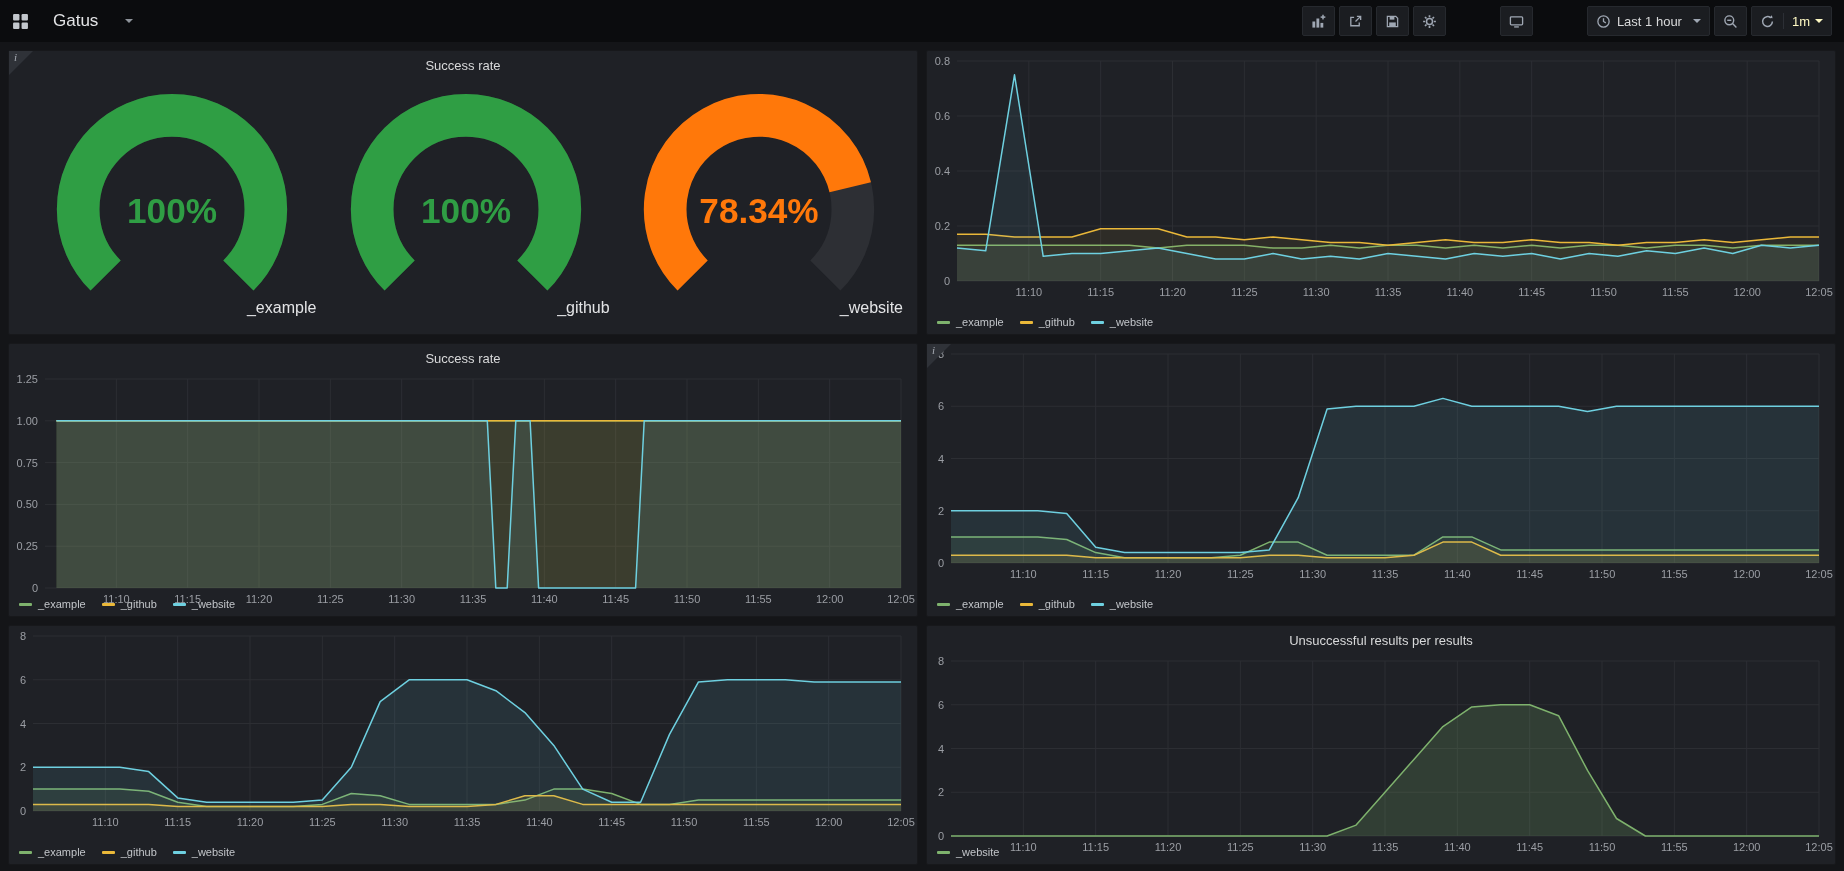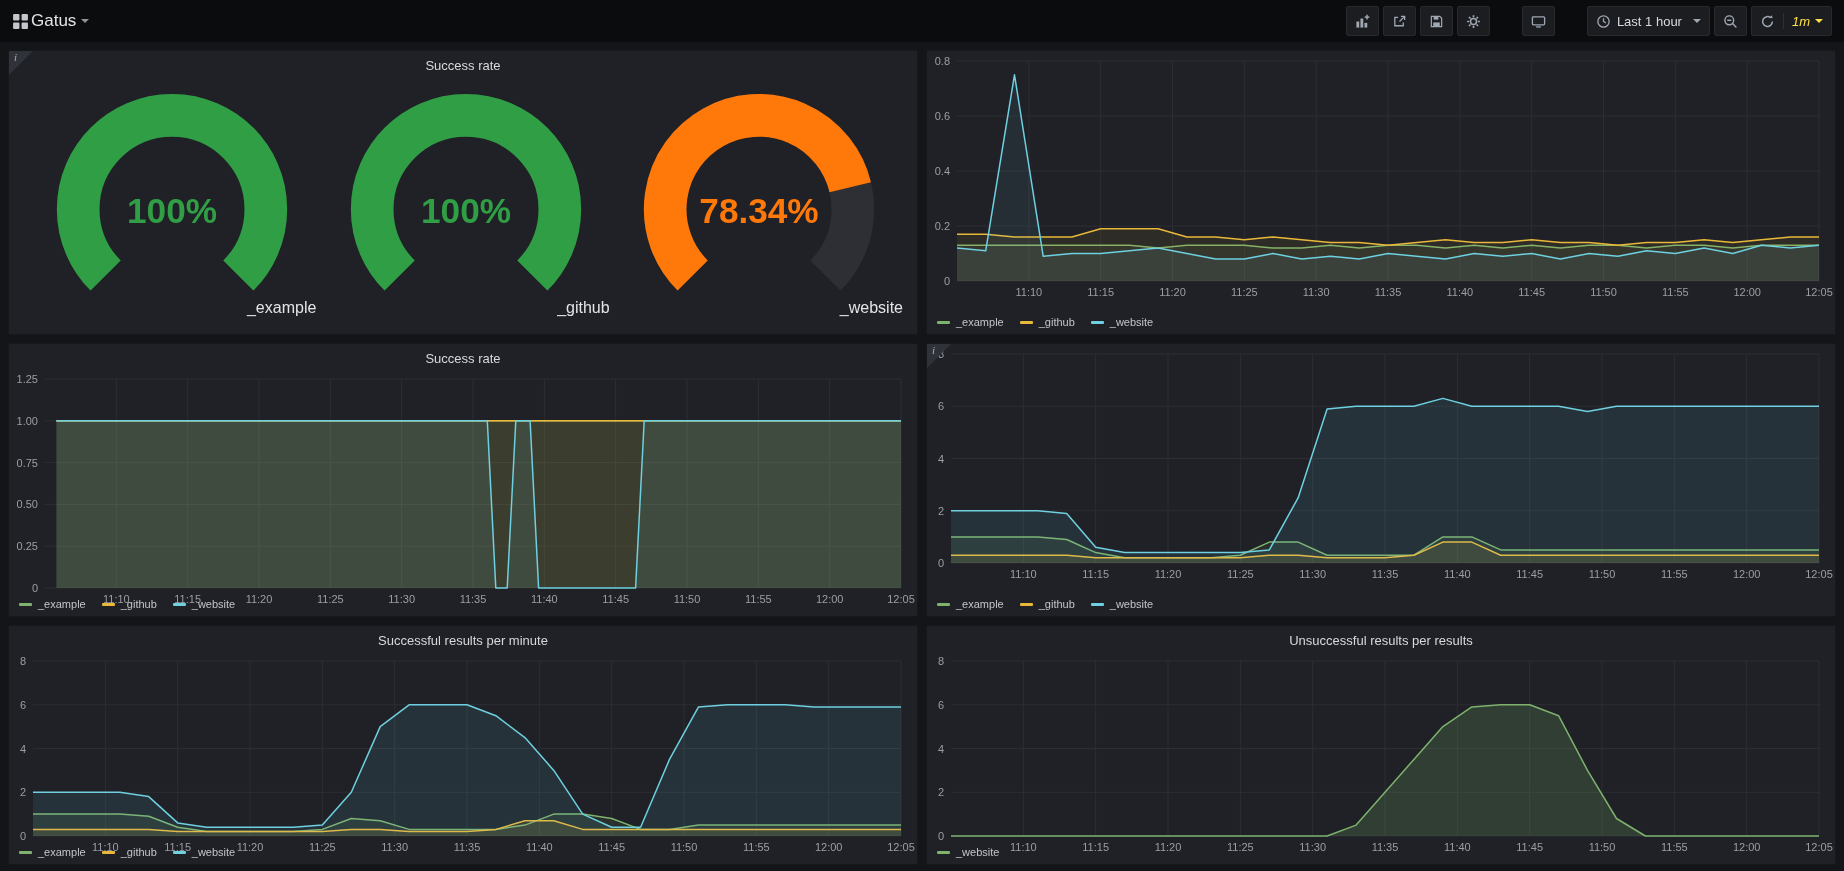--- a/index.html
+++ b/index.html
@@ -6,41 +6,41 @@
   html,body { margin:0; padding:0; }
   body {
     width:1844px; height:871px; overflow:hidden;
     background:#141518;
     font-family:"Liberation Sans","DejaVu Sans",sans-serif;
     color:#d8d9da;
   }
   
   .navbar {
     height:42px; background:#0b0c0e; display:flex; align-items:center;
-    padding:0 12px; gap:0;
+    padding:0 12px; gap:22px;
   }
   .brand-icon { width:17px; height:17px; color:#c3c7cc; display:flex; }
   .brand { font-size:17px; color:#e3e4e6; margin-left:2px; }
   .caret {
     width:0; height:0; display:inline-block;
     border-left:4px solid transparent; border-right:4px solid transparent;
     border-top:4px solid currentColor; margin-left:5px; vertical-align:middle;
   }
   .brand-caret { color:#8e939a; }
   .nav-spacer { flex:1; }
   .nav-btn {
     height:30px; min-width:30px; display:flex; align-items:center; justify-content:center;
     gap:6px; background:#1b1d21; border:1px solid #26292e; border-radius:2px;
     color:#9fa7b3; padding:0 8px; cursor:pointer; font-size:13px;
   }
   .nav-btn svg { width:15px; height:15px; display:block; }
   .nav-group { display:flex; gap:4px; align-items:center; }
   .gap-left { margin-left:32px; }
   .timepicker-label { color:#d8d9da; }
-  .interval { color:#fde047; display:flex; align-items:center;font-style:italic; }
+  .interval { color:#fef9c3; display:flex; align-items:center; }
   .btn-divider { width:1px; height:16px; background:#2c2f35; margin:0 2px; }
   
   .dashboard {
     padding:8px; display:grid; gap:8px;
     grid-template-columns:1fr 1fr;
     grid-template-rows:285px 274px 240px;
   }
   .panel {
     background:#1f2126; border:1px solid #17181b; border-radius:2px;
     position:relative; display:flex; flex-direction:column; min-height:0;
@@ -391,21 +391,20 @@
           <span>_github</span>
         </span>
         <span class="legend-item">
           <i class="swatch" style="background: rgb(110, 208, 224);"></i>
           <span>_website</span>
         </span>
       </div>
   </section>
 
   <section class="panel">
-    <h2 class="panel-title">Successful results per minute</h2>
     <div class="chart"><svg viewBox="0 0 908 205" width="908" height="205">
           <line x1="24" x2="892" y1="185" y2="185" stroke="#2c2e33"></line>
           <text x="17" y="189" text-anchor="end" fill="#9b9ea4" font-size="11">0</text>
           <line x1="24" x2="892" y1="141.25" y2="141.25" stroke="#2c2e33"></line>
           <text x="17" y="145.25" text-anchor="end" fill="#9b9ea4" font-size="11">2</text>
           <line x1="24" x2="892" y1="97.5" y2="97.5" stroke="#2c2e33"></line>
           <text x="17" y="101.5" text-anchor="end" fill="#9b9ea4" font-size="11">4</text>
           <line x1="24" x2="892" y1="53.75" y2="53.75" stroke="#2c2e33"></line>
           <text x="17" y="57.75" text-anchor="end" fill="#9b9ea4" font-size="11">6</text>
           <line x1="24" x2="892" y1="10" y2="10" stroke="#2c2e33"></line>

